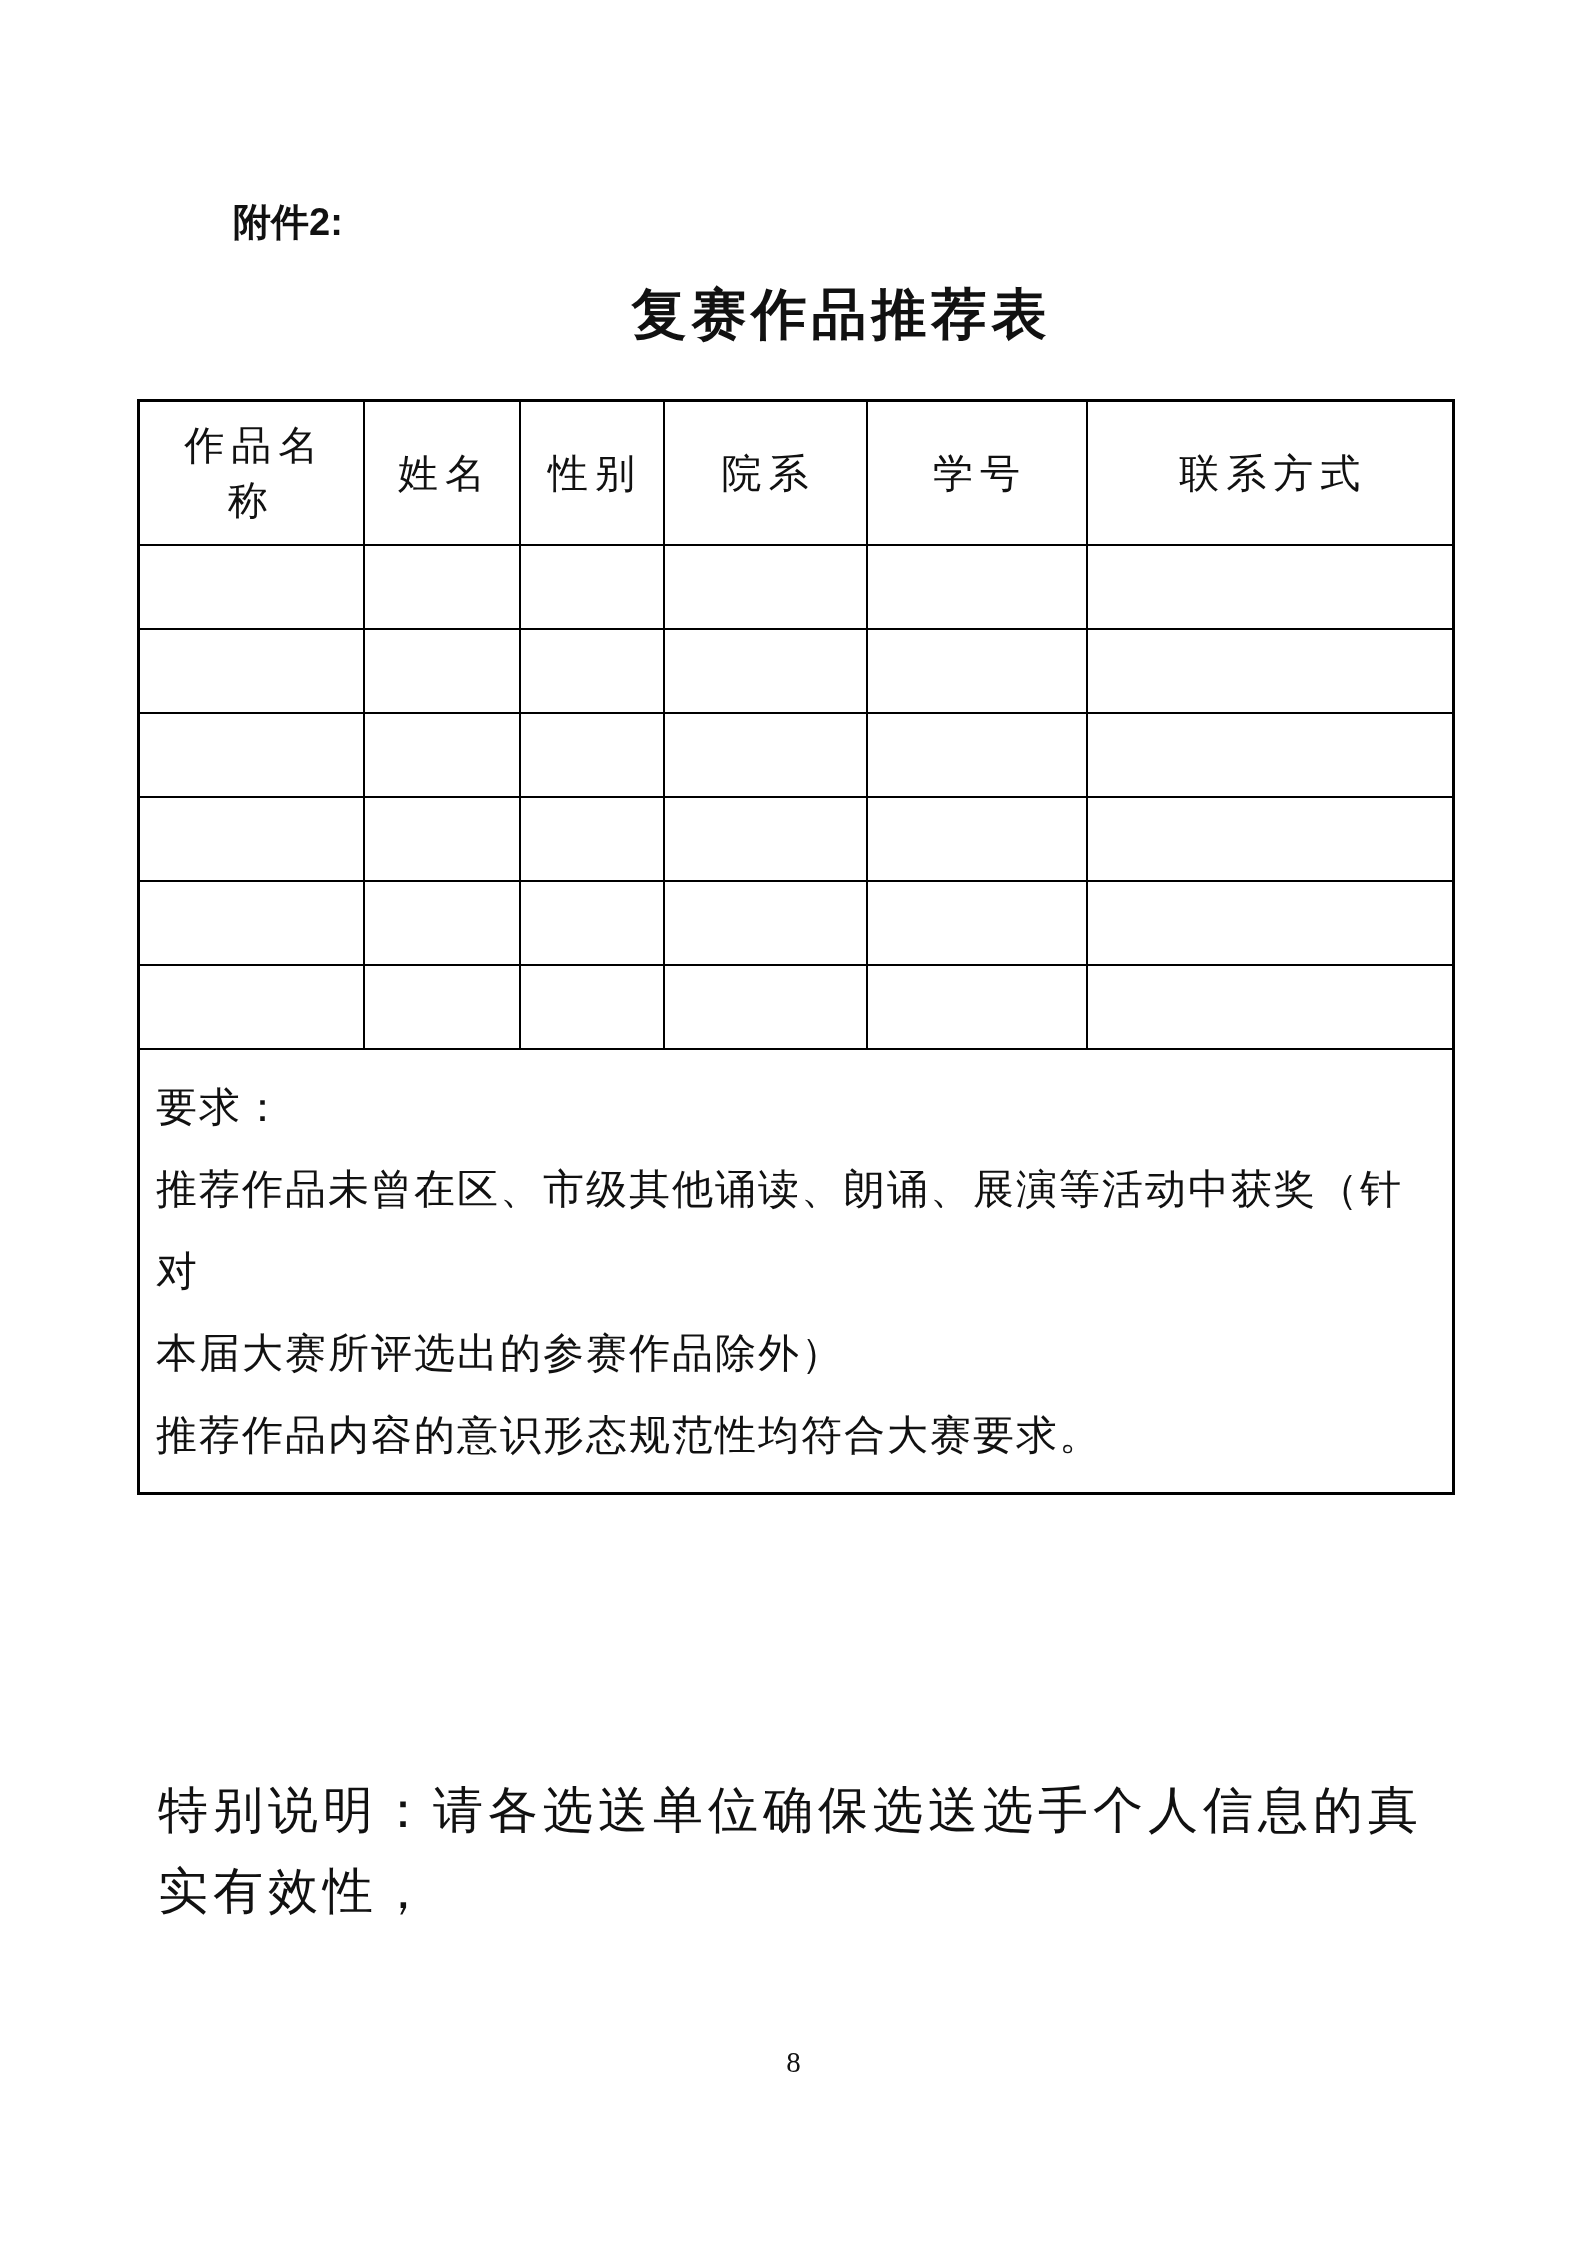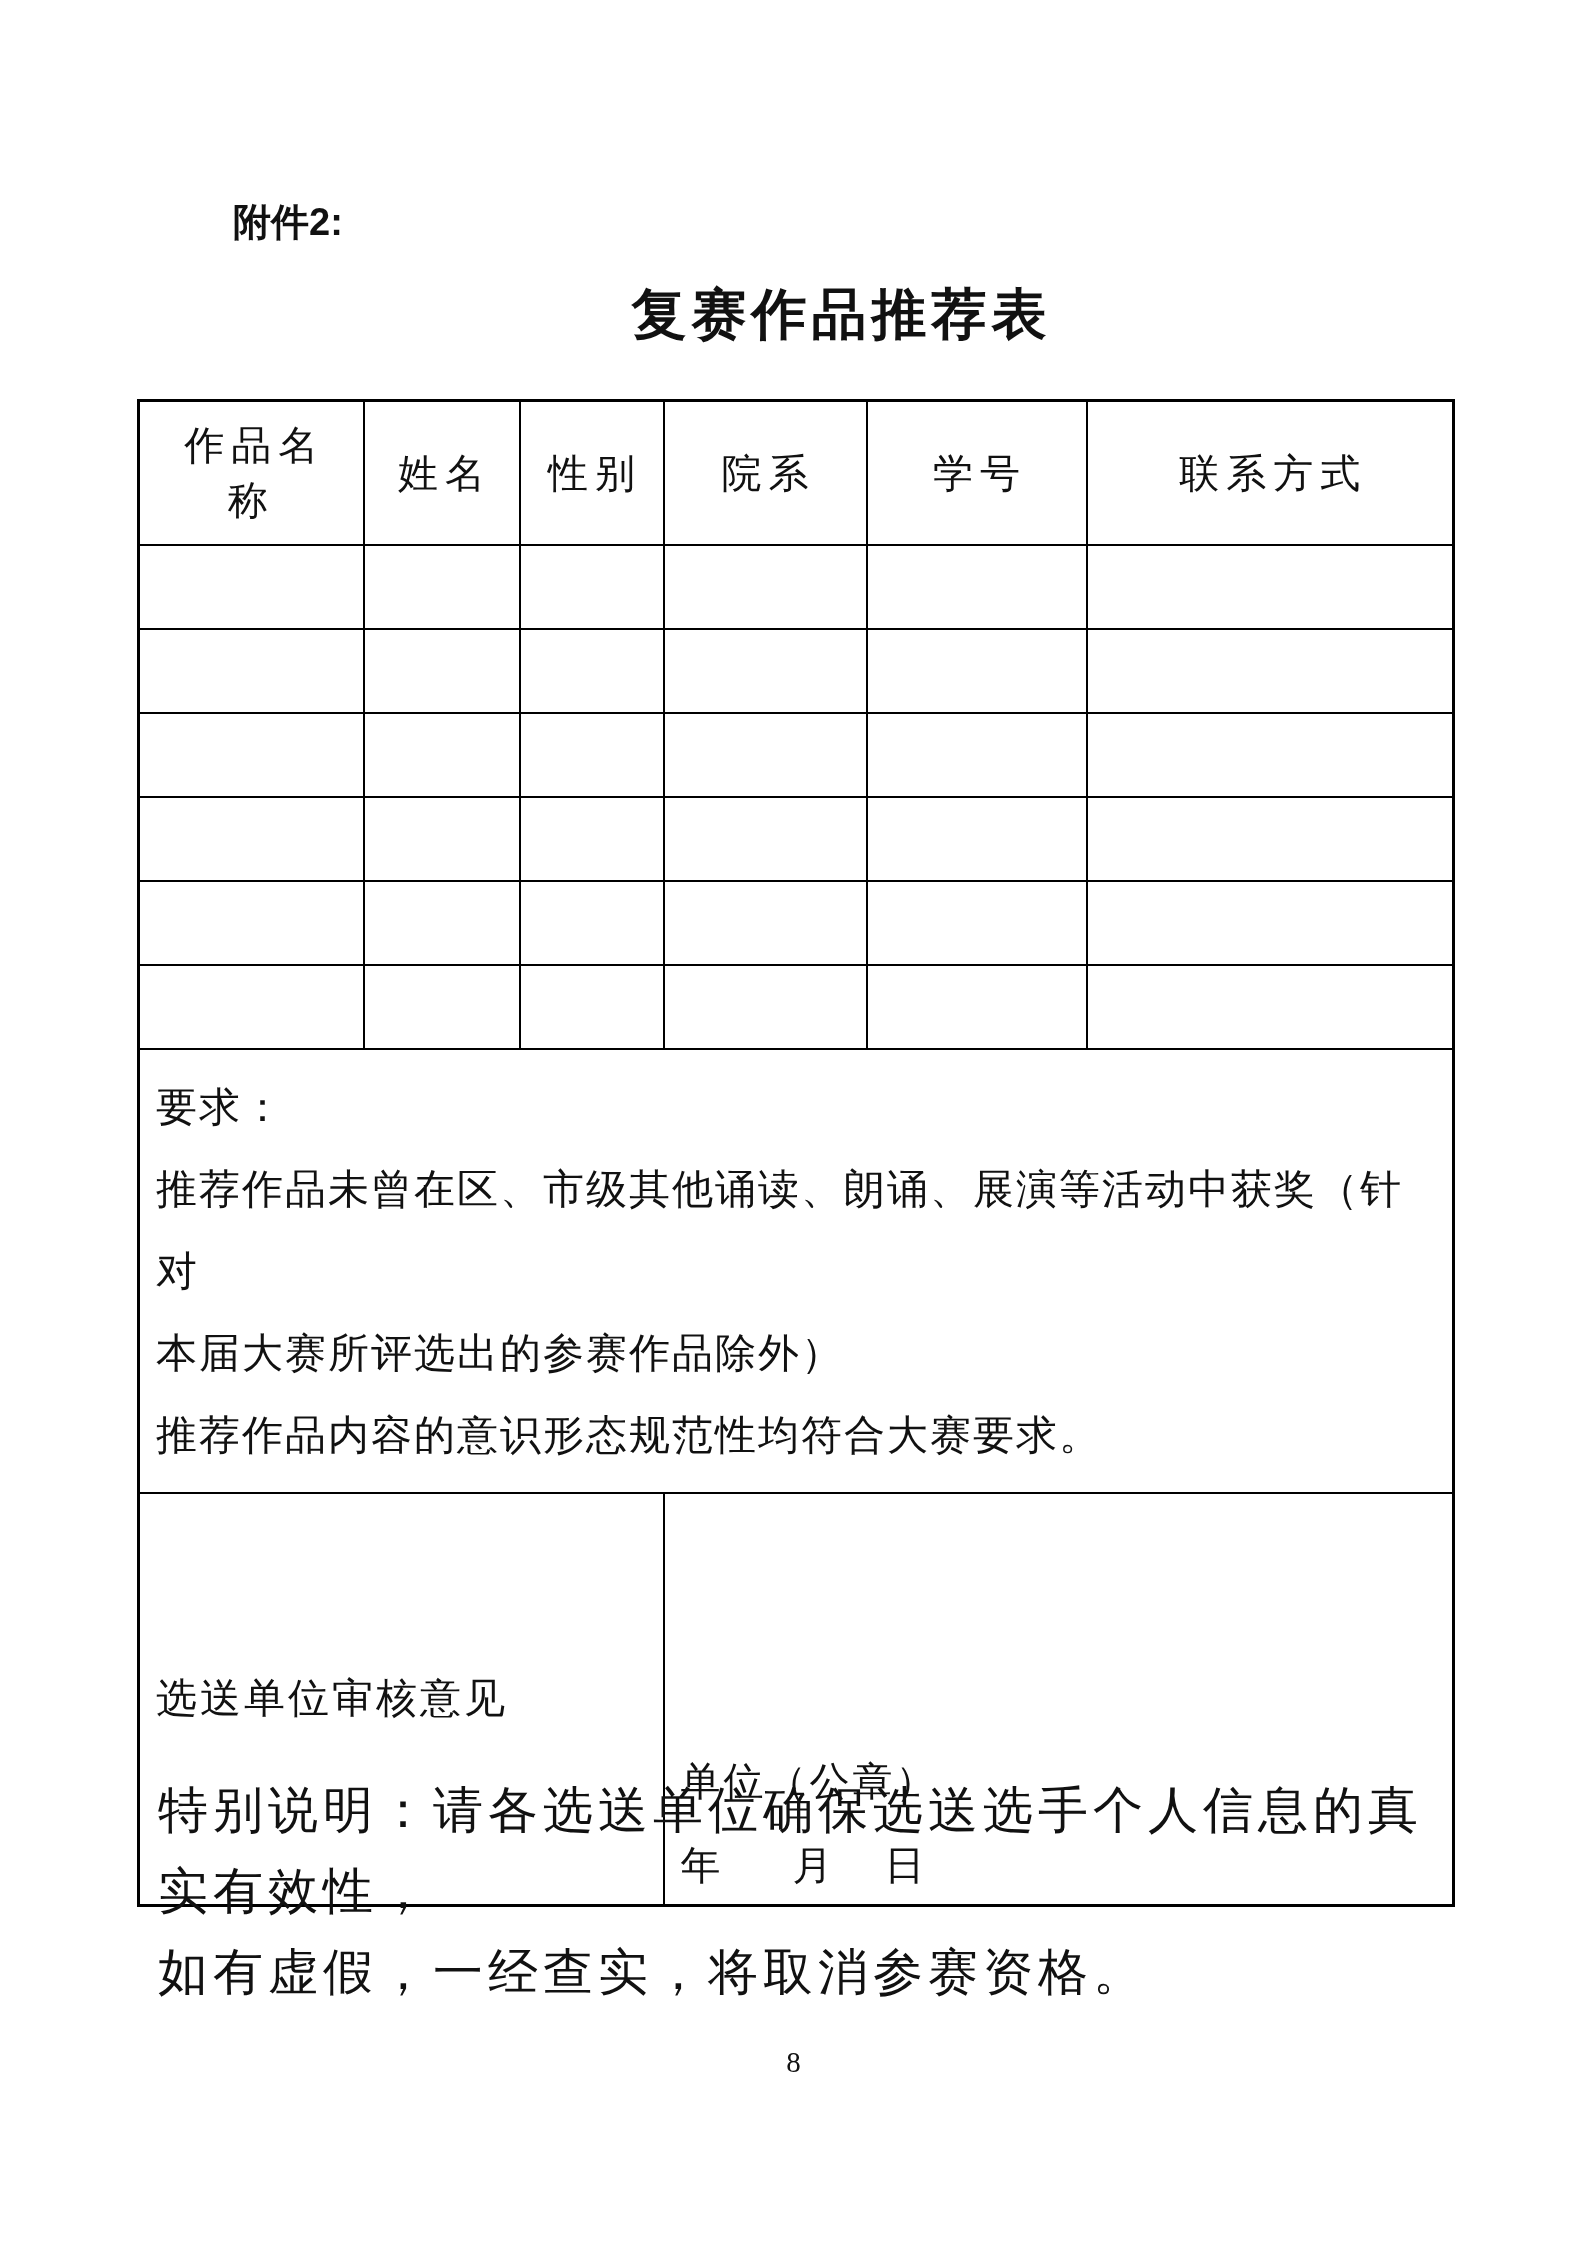--- a/index.html
+++ b/index.html
@@ -144,34 +144,20 @@
     </tbody>
   <tbody>
     <tr>
       <td class="req-cell" colspan="6" id="req-cell">
         <div class="req-line">要求：</div>
       <div class="req-line">推荐作品未曾在区、市级其他诵读、朗诵、展演等活动中获奖（针对</div>
           <div class="req-line">本届大赛所评选出的参赛作品除外）</div>
           <div class="req-line">推荐作品内容的意识形态规范性均符合大赛要求。</div>
         </td>
     </tr>
-    <tr class="review-row">
-      <td class="review-label-cell" colspan="3">
-        <span>选送单位审核意见</span>
-      </td>
-      <td class="review-sign-cell" colspan="3">
-        <div class="seal-line">单位（公章）</div>
-        <div class="date-line">
-          <span>年</span>
-          <span class="date-month">月</span>
-          <span class="date-day">日</span>
-        </div>
-      </td>
-    </tr>
   </tbody>
 </table>
 
 <div class="special-note" id="special-note">
     <div>特别说明：请各选送单位确保选送选手个人信息的真实有效性，</div>
-    <div>如有虚假，一经查实，将取消参赛资格。</div>
   </div>
 
 <div class="page-number">8</div>
 
 </body></html>

